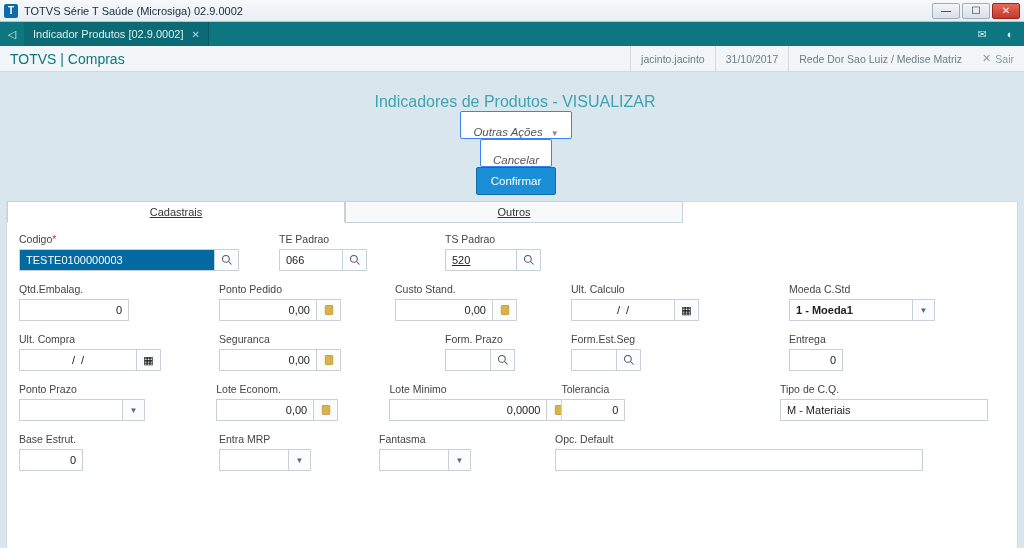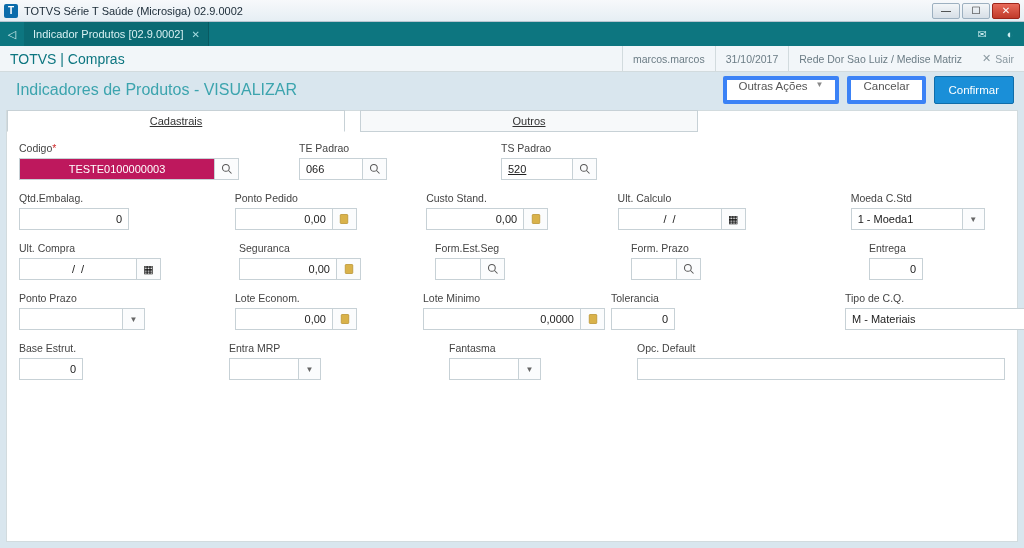--- a/index.html
+++ b/index.html
@@ -22,45 +22,45 @@
 .teal-bar .ricon { width:28px; text-align:center; color:#cfeef0; }
 
 
 .module-header { height:26px; background:#f2f6f9; border-bottom:1px solid #d2dbde; display:flex; align-items:center; padding:0 10px; font-size:14px; color:#0d7680; }
 .module-header .spacer { flex:1; }
 .module-header .crumb { font-size:10.5px; color:#6b7c85; padding:0 10px; border-left:1px solid #d2dbde; height:26px; display:flex;align-items:center;}
 .module-header .crumb:first-of-type { border-left:none; }
 .module-header .sair { font-size:10.5px; color:#8a98a0; display:flex;align-items:center; gap:4px; padding-left:10px;}
 
 
-.page-wrap { padding:4px 10px 6px 10px; display:flex; align-items:center; }
+.page-wrap { padding:21px 10px 6px 10px; display:flex; align-items:center;flex-direction:column; }
 .page-title { color:#3ca4ae; font-size:16px; font-weight:normal; flex:1; padding-left:6px;}
-.btn-outline { height:28px; background:#fff; border:4px solid #3b82f6; color:#555; font-size:11.5px; padding:0 12px; margin-left:8px; display:flex; align-items:flex-start; border-radius:2px;}
+.btn-outline { height:28px; background:#fff; border:1px solid #3b82f6; color:#555; font-size:11.5px; padding:0 12px; margin-left:8px; display:flex; align-items:flex-end; border-radius:2px;font-style:italic;}
 .btn-outline .caret { margin-left:8px; font-size:8px; color:#888; }
 .btn-primary { height:28px; background:#1a8fd8; color:#fff; font-size:11.5px; padding:0 14px; margin-left:8px; border:1px solid #0f6daa; display:flex; align-items:center; border-radius:2px;}
 
 
 .card { margin:0 6px 6px 6px; background:#fff; border:1px solid #d2dbde; height:432px; }
 
 
-.tab-row { display:flex; height:22px; margin-top:-1px;gap:15px;}
+.tab-row { display:flex; height:22px; margin-top:-1px;}
 .tab-row .ftab { width:338px; border:1px solid #c7d1d6; border-top:1px solid #c7d1d6; display:flex; align-items:center; justify-content:center; font-size:11px; color:#333; background:#f7f9fa;}
 .tab-row .ftab.active { background:#fff; border-bottom:1px solid #fff; }
 .tab-row .ftab .u { text-decoration:underline; }
 
 
 .form { padding:10px 12px 0 12px; }
-.row { display:flex; gap:40px; margin-bottom:12px; }
+.row { display:flex; gap:20px; margin-bottom:12px; }
 .field { display:flex; flex-direction:column; }
 .field label { font-size:10.5px; color:#444; margin-bottom:4px; }
 .field label .req { color:#d03030; }
 .inp-wrap { display:flex; align-items:center; }
 .inp { height:22px; border:1px solid #c7d1d6; padding:0 6px; font-size:11px; color:#222; }
 .inp.right { text-align:right; }
-.inp.sel { background:#be185d; color:#fff;text-align:center; }
+.inp.sel { background:#0369a1; color:#fff; }
 .addon { width:24px; height:22px; border:1px solid #c7d1d6; border-left:none; display:flex;align-items:center;justify-content:center; background:#fbfcfd;}
 .addon svg { width:12px; height:12px; }
 .addon.cal { font-size:11px; }
 .dd { width:22px; height:22px; border:1px solid #c7d1d6; border-left:none; display:flex;align-items:center;justify-content:center; background:#fbfcfd; color:#666; font-size:8px;}
 
 
 .mag { stroke:#555; stroke-width:1.4; fill:none; }
 .calc { fill:#d9b24a; stroke:#b8912f; }
 </style>
 </head>
@@ -83,21 +83,21 @@
     <span class="x">✕</span>
   </div>
   <div class="spacer"></div>
   <div class="ricon">✉</div>
   <div class="ricon">◐</div>
 </div>
 
 <div class="module-header">
   <span>TOTVS | Compras</span>
   <div class="spacer"></div>
-  <div class="crumb">marcos.marcos</div>
+  <div class="crumb">jacinto.jacinto</div>
   <div class="crumb">31/10/2017</div>
   <div class="crumb">Rede Dor Sao Luiz / Medise Matriz</div>
   <div class="sair">
       <span style="font-size:11px">✕</span>
       <span>Sair</span>
     </div>
 </div>
 
 <div class="page-wrap">
   <div class="page-title">Indicadores de Produtos - VISUALIZAR</div>
@@ -143,21 +143,21 @@
         <div class="inp-wrap">
           <input class="inp" style="width: 64px;" value="066">
           <div class="addon">
               <svg viewBox="0 0 16 16">
                 <circle class="mag" cx="6.5" cy="6.5" r="4.5"></circle>
                 <line class="mag" x1="10" y1="10" x2="14" y2="14"></line>
               </svg>
             </div>
         </div>
       </div>
-      <div class="field" style="margin-left:62px;width:100px">
+      <div class="field" style="margin-left:46px;width:100px">
         <label>TS Padrao</label>
         <div class="inp-wrap">
           <input class="inp" style="width: 72px; text-decoration: underline;" value="520">
           <div class="addon">
               <svg viewBox="0 0 16 16">
                 <circle class="mag" cx="6.5" cy="6.5" r="4.5"></circle>
                 <line class="mag" x1="10" y1="10" x2="14" y2="14"></line>
               </svg>
             </div>
         </div>
@@ -194,21 +194,21 @@
       <div class="field" style="margin-left:26px;width:140px">
         <label>Ult. Calculo</label>
         <div class="inp-wrap">
           <input class="inp" style="width: 104px; text-align: center;" value="/  /">
           <div class="addon cal">▦</div>
         </div>
       </div>
       <div class="field" style="margin-left:58px;width:160px">
         <label>Moeda C.Std</label>
         <div class="inp-wrap">
-          <input class="inp" style="width: 112px;" value="1 - Moeda1">
+          <input class="inp" style="width: 124px; font-weight: bold;" value="1 - Moeda1">
           <div class="dd">▼</div>
         </div>
       </div>
     </div>
 
     <div class="row">
       <div class="field" style="width:150px">
         <label>Ult. Compra</label>
         <div class="inp-wrap">
           <input class="inp" style="width: 118px; text-align: center;" value="/  /">
@@ -219,34 +219,34 @@
         <label>Seguranca</label>
         <div class="inp-wrap">
           <input class="inp right" style="width: 98px;" value="0,00">
           <div class="addon">
               <svg viewBox="0 0 16 16">
                 <rect class="calc" x="3" y="2" width="10" height="12" rx="1"></rect>
               </svg>
             </div>
         </div>
       </div>
+      <div class="field" style="margin-left:76px;width:80px">
+        <label>Form. Prazo</label>
+        <div class="inp-wrap">
+          <input class="inp" style="width: 46px;">
+          <div class="addon">
+              <svg viewBox="0 0 16 16">
+                <circle class="mag" cx="6.5" cy="6.5" r="4.5"></circle>
+                <line class="mag" x1="10" y1="10" x2="14" y2="14"></line>
+              </svg>
+            </div>
+        </div>
+      </div>
       <div class="field" style="margin-left:26px;width:80px">
         <label>Form.Est.Seg</label>
-        <div class="inp-wrap">
-          <input class="inp" style="width: 46px;">
-          <div class="addon">
-              <svg viewBox="0 0 16 16">
-                <circle class="mag" cx="6.5" cy="6.5" r="4.5"></circle>
-                <line class="mag" x1="10" y1="10" x2="14" y2="14"></line>
-              </svg>
-            </div>
-        </div>
-      </div>
-      <div class="field" style="margin-left:76px;width:80px">
-        <label>Form. Prazo</label>
         <div class="inp-wrap">
           <input class="inp" style="width: 46px;">
           <div class="addon">
               <svg viewBox="0 0 16 16">
                 <circle class="mag" cx="6.5" cy="6.5" r="4.5"></circle>
                 <line class="mag" x1="10" y1="10" x2="14" y2="14"></line>
               </svg>
             </div>
         </div>
       </div>
@@ -304,21 +304,21 @@
         <label>Base Estrut.</label>
         <input class="inp right" style="width: 64px;" value="0">
       </div>
       <div class="field" style="margin-left:100px;width:100px">
         <label>Entra MRP</label>
         <div class="inp-wrap">
           <input class="inp" style="width: 70px;">
           <div class="dd">▼</div>
         </div>
       </div>
-      <div class="field" style="margin-left:88px;width:100px">
+      <div class="field" style="margin-left:40px;width:100px">
         <label>Fantasma</label>
         <div class="inp-wrap">
           <input class="inp" style="width: 70px;">
           <div class="dd">▼</div>
         </div>
       </div>
       <div class="field" style="margin-left:56px;width:380px">
         <label>Opc. Default</label>
         <input class="inp" style="width: 368px;">
       </div>

